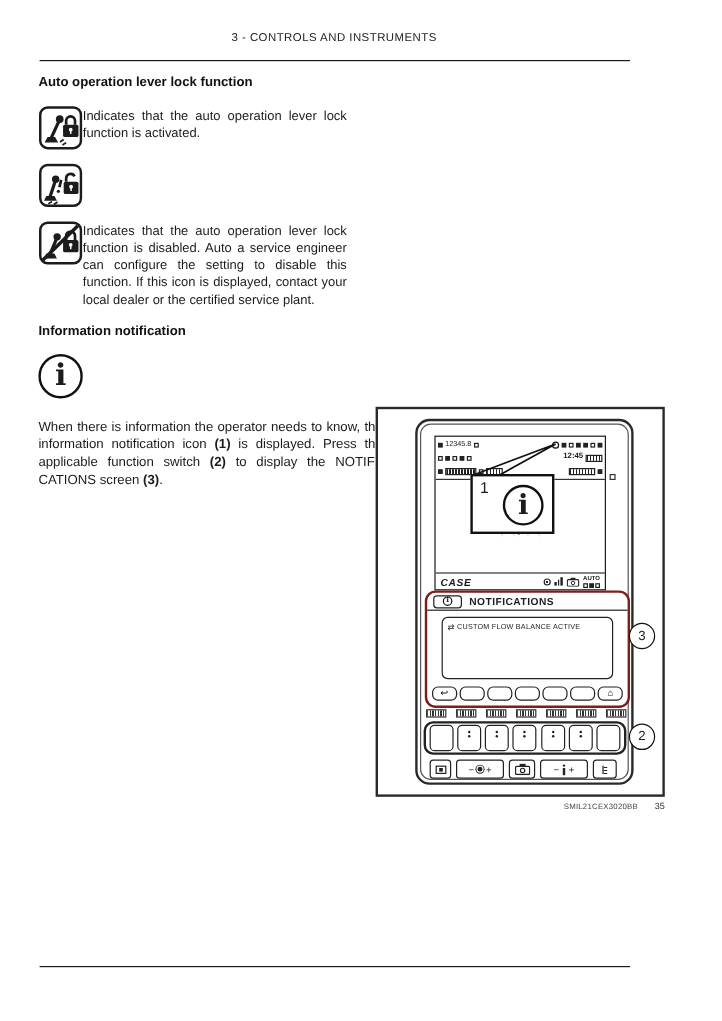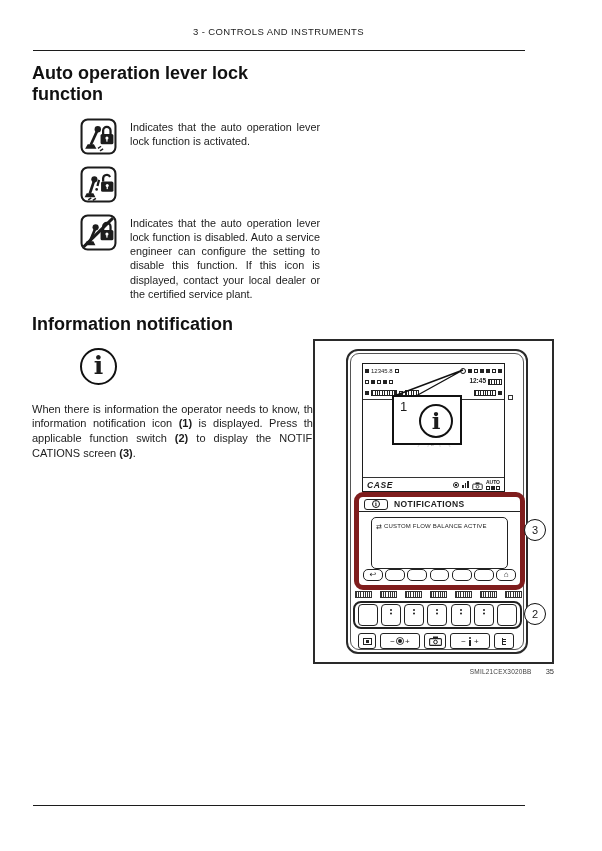--- a/index.html
+++ b/index.html
@@ -9,23 +9,23 @@
 
   
   .hdr { position:absolute; top:26px; left:0; right:0; text-align:center;
          font-size:9.5px; letter-spacing:.4px; color:#222; }
   .hdr-rule { position:absolute; top:50px; left:33px; right:32px; border-top:1.6px solid #1c1c1c; }
   .ftr-rule { position:absolute; top:805px; left:33px; right:32px; border-top:1.5px solid #1c1c1c; }
   .ftr { position:absolute; top:838px; left:0; right:0; text-align:center; font-size:10px;margin-top:32px; }
 
   
   .col { position:absolute; left:32px; top:63px; width:288px; }
-  .sect-title { font-size:18px; font-weight:bold; margin:0 0 13px; color:#111; }
+  .sect-title { font-size:11px; font-weight:bold; margin:0 0 13px; color:#111; }
   .sect-title.mt { margin-top:13px; }
-  .irow { display:flex; gap:13px; margin-bottom:11px;margin-left:48px; }
+  .irow { display:flex; margin-bottom:11px; }
   .ibox { width:37px; height:37px; flex:none; }
   .itxt { font-size:10.8px; line-height:1.31; text-align:justify; width:220px; margin-top:2px; }
   .body-p { font-size:11px; line-height:1.33; text-align:justify; width:287px; margin-top:17px; }
   .circle-i-lg { width:37px; height:37px; border:2.6px solid #111; border-radius:50%;
                  display:flex; align-items:center; justify-content:center; }
   .seri { font-family:"DejaVu Serif", serif; font-weight:bold; line-height:1; }
   .circle-i-lg .seri { font-size:25px; transform:translateY(-1px); }
 
   
   .figure { position:absolute; left:313px; top:339px; width:241px; height:325px;
@@ -64,21 +64,21 @@
   .leader { position:absolute; left:0; top:0; z-index:6; pointer-events:none; }
   .cobox { position:absolute; left:77px; top:54px; width:70px; height:50px;
            border:2.5px solid #111; background:#fff; z-index:5; }
   .co1 { position:absolute; left:6px; top:2px; font-size:13px; }
   .circle-i-md { position:absolute; right:7px; top:7px; width:34px; height:34px;
                  border:2.8px solid #111; border-radius:50%; display:flex;
                  align-items:center; justify-content:center; }
   .circle-i-md .seri { font-size:23px; transform:translateY(-1px); }
 
   .panel { position:absolute; left:39px; top:151px; width:171px; height:98px;
-           border:5px solid #7f1d1d; border-radius:9px; background:#fff; z-index:7; }
+           border:2px solid #7f1d1d; border-radius:9px; background:#fff; z-index:7; }
   .phead { height:15px; border-bottom:1.1px solid #222; display:flex; align-items:center;
            gap:6px; padding:0 5px; }
   .ptab { width:24px; height:11px; border:1px solid #222; border-radius:3px;
           display:flex; align-items:center; justify-content:center; }
   .circle-i-sm { width:8px; height:8px; border:1px solid #111; border-radius:50%;
                  display:flex; align-items:center; justify-content:center; }
   .circle-i-sm .seri { font-size:6px; }
   .ptitle { font-size:8.5px; font-weight:600; letter-spacing:.4px; }
   .pmsgbox { margin:5px 12px 0; height:52px; border:1.5px solid #222; border-radius:5px;
              padding:5px 4px; display:flex; align-items:flex-start; gap:2px; }

